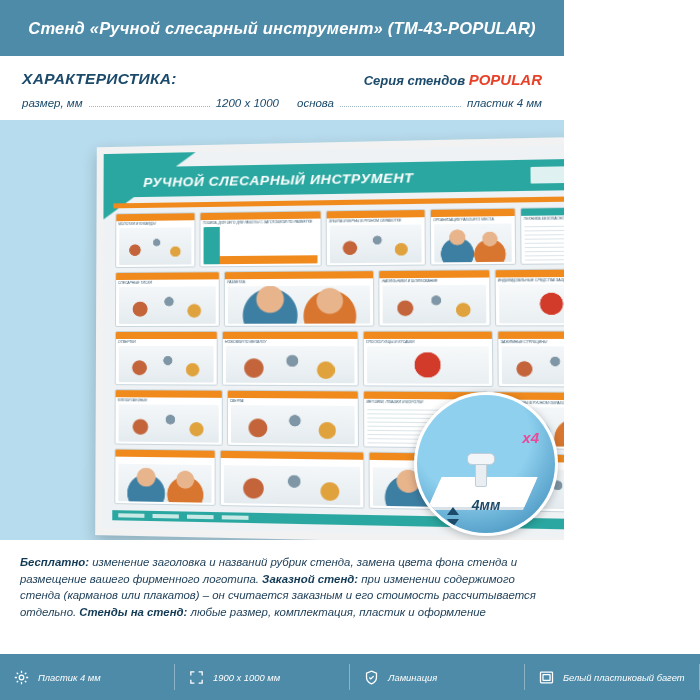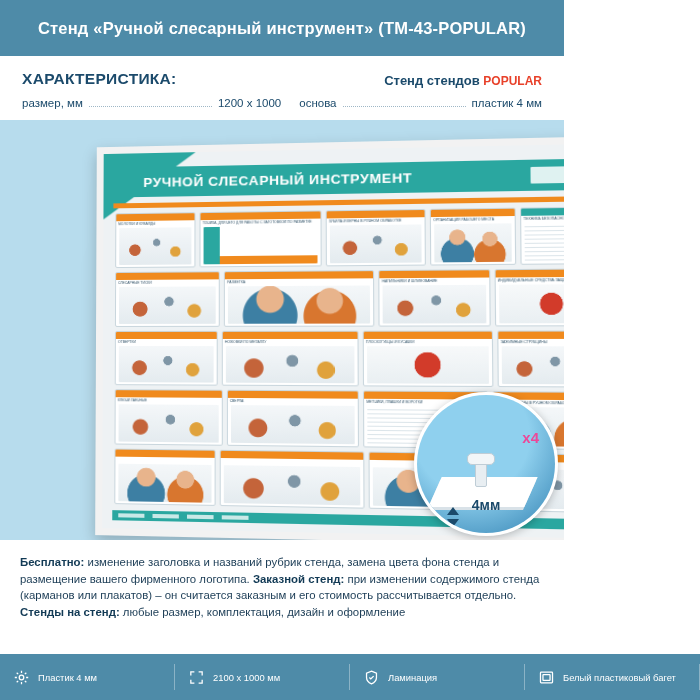--- a/index.html
+++ b/index.html
@@ -2,39 +2,39 @@
 <html><head>
 <meta charset="utf-8">
 <style>
   html,body{margin:0;padding:0;}
   body{
     width:700px;height:700px;
     font-family:"Liberation Sans", sans-serif;
     background:#ffffff;
     overflow:hidden;
   }
-  .page{position:relative;width:564px;height:700px;}
+  .page{position:relative;width:564px;height:700px;font-style:italic;}
 
   
   .topbar{
     height:56px;background:#4e8ba8;display:flex;align-items:center;justify-content:center;
   }
   .topbar .title{
     color:#ffffff;font-size:16.5px;font-weight:bold;letter-spacing:.2px;
     text-align:center;
   }
 
   
   .spec{
     background:#ffffff;padding:14px 22px 10px 22px;
   }
   .spec-row1{display:flex;align-items:flex-end;justify-content:space-between;}
   .spec-title{color:#1b4a6b;font-size:15.5px;font-weight:bold;letter-spacing:.3px;}
   .series{font-size:13px;font-weight:bold;color:#1b4a6b;}
-  .series .pop{color:#e8412a;font-size:12px;}
+  .series .pop{color:#e8412a;font-size:15px;}
   .spec-row2{
     display:flex;align-items:baseline;margin-top:9px;color:#1b4a6b;font-size:11.5px;
   }
   .lbl{white-space:nowrap;}
   .dots{
     flex:1;border-bottom:1.5px dotted #9fb7c6;margin:0 6px 3px 6px;height:1px;
   }
   .val{white-space:nowrap;font-size:11.5px;color:#1b4a6b;}
   .gap{width:18px;}
 
@@ -203,21 +203,21 @@
 <div class="page">
 
   <div class="topbar">
     <div class="title">Стенд «Ручной слесарный инструмент» (ТМ-43-POPULAR)</div>
   </div>
 
   <div class="spec">
     <div class="spec-row1">
       <div class="spec-title">ХАРАКТЕРИСТИКА:</div>
       <div class="series">
-        <span>Стенд стендов</span>
+        <span>Серия стендов</span>
         <span class="pop">POPULAR</span>
       </div>
     </div>
     <div class="spec-row2">
       <span class="lbl">размер, мм</span>
       <span class="dots"></span>
       <span class="val">1200 х 1000</span>
       <span class="gap"></span>
       <span class="lbl">основа</span>
       <span class="dots"></span>
@@ -373,21 +373,21 @@
       <div class="post"></div>
       <div class="cap2"></div>
       <div class="x4">х4</div>
       <div class="arrowup"></div>
       <div class="arrowdn"></div>
       <div class="mm">4мм</div>
     </div>
   </div>
 
   <div class="desc">
-    <b>Бесплатно:</b><span> изменение заголовка и названий рубрик стенда, замена цвета фона стенда и размещение вашего фирменного логотипа. </span><b>Заказной стенд:</b><span> при изменении содержимого стенда (карманов или плакатов) – он считается заказным и его стоимость рассчитывается отдельно. </span><b>Стенды на стенд:</b><span> любые размер, комплектация, дизайн и оформление</span>
+    <b>Бесплатно:</b><span> изменение заголовка и названий рубрик стенда, замена цвета фона стенда и размещение вашего фирменного логотипа. </span><b>Заказной стенд:</b><span> при изменении содержимого стенда (карманов или плакатов) – он считается заказным и его стоимость рассчитывается отдельно. </span><b>Стенды на стенд:</b><span> любые размер, комплектация, пластик и оформление</span>
   </div>
 
   <div class="features">
 
     <div class="feat">
       <span class="ico">
         <svg width="17" height="17" viewBox="0 0 24 24" fill="none" stroke="#ffffff" stroke-width="1.8">
           <circle cx="12" cy="12" r="3.2"></circle>
           <path d="M12 2.5v3M12 18.5v3M2.5 12h3M18.5 12h3M5.2 5.2l2.1 2.1M16.7 16.7l2.1 2.1M18.8 5.2l-2.1 2.1M7.3 16.7l-2.1 2.1"></path>
         </svg>
@@ -395,21 +395,21 @@
       <span>Пластик 4 мм</span>
     </div>
     <div class="sep"></div>
 
     <div class="feat">
       <span class="ico">
         <svg width="17" height="17" viewBox="0 0 24 24" fill="none" stroke="#ffffff" stroke-width="1.8">
           <path d="M4 9V4h5M20 15v5h-5M15 4h5v5M9 20H4v-5"></path>
         </svg>
       </span>
-      <span>2100 x 1000 мм</span>
+      <span>1900 x 1000 мм</span>
     </div>
     <div class="sep"></div>
 
     <div class="feat">
       <span class="ico">
         <svg width="17" height="17" viewBox="0 0 24 24" fill="none" stroke="#ffffff" stroke-width="1.8">
           <path d="M12 3l7 3v6c0 4.2-3 7.3-7 9-4-1.7-7-4.8-7-9V6z"></path>
           <path d="M9 12l2 2 4-4"></path>
         </svg>
       </span>

